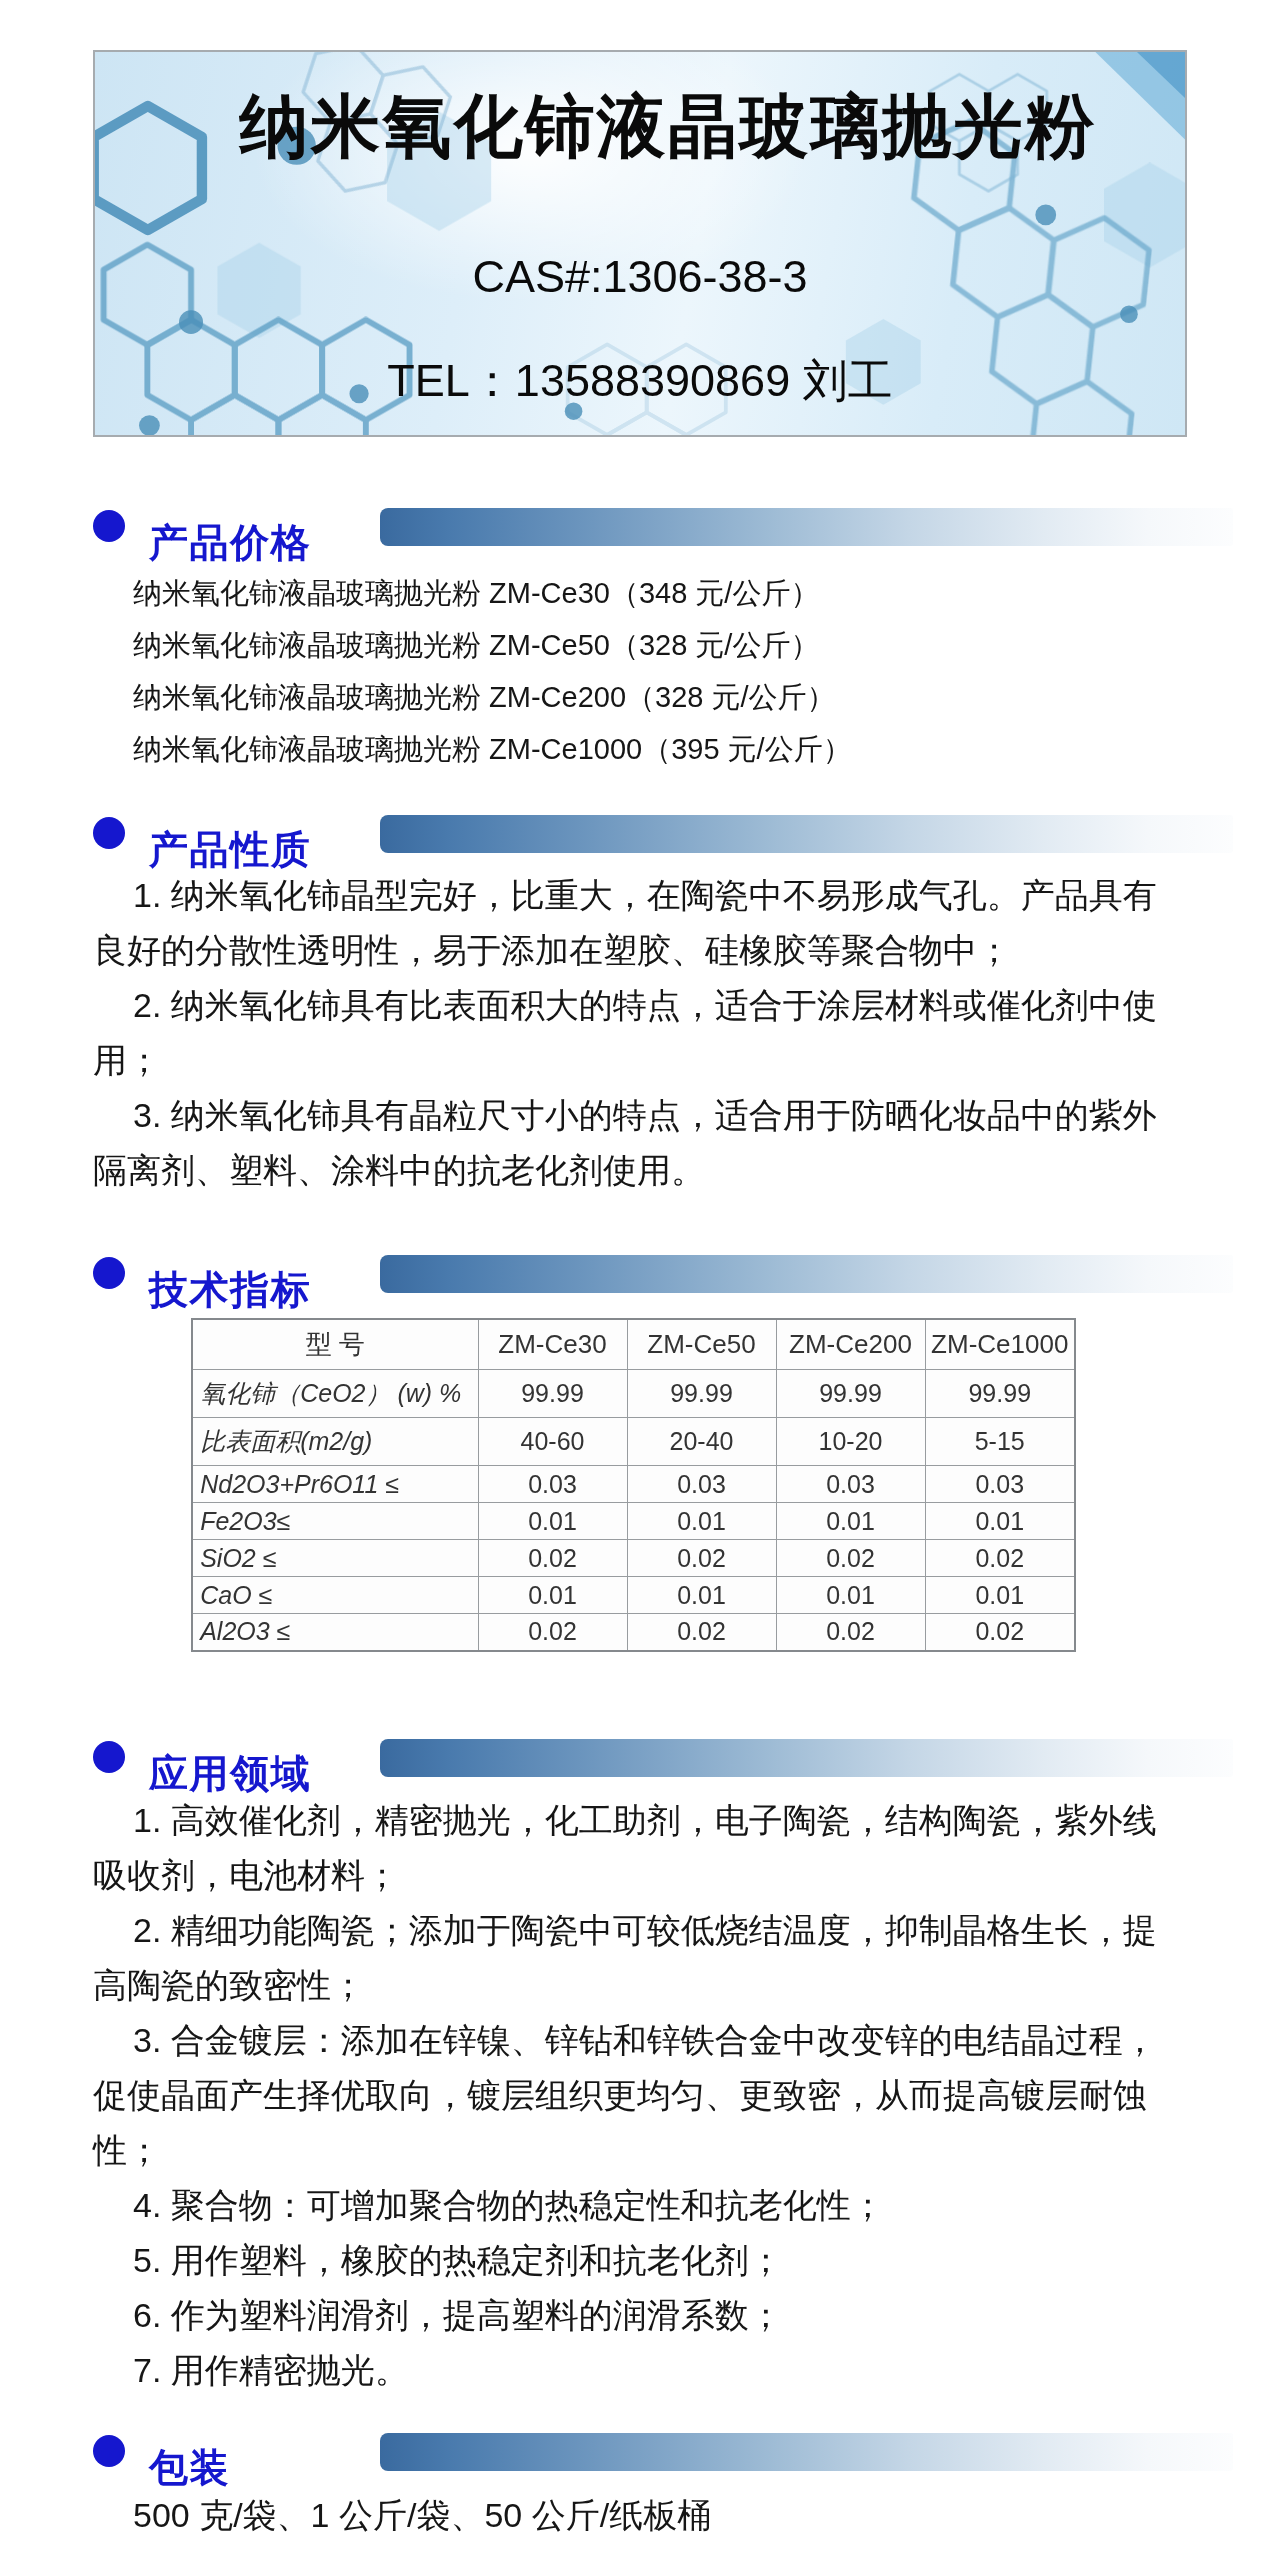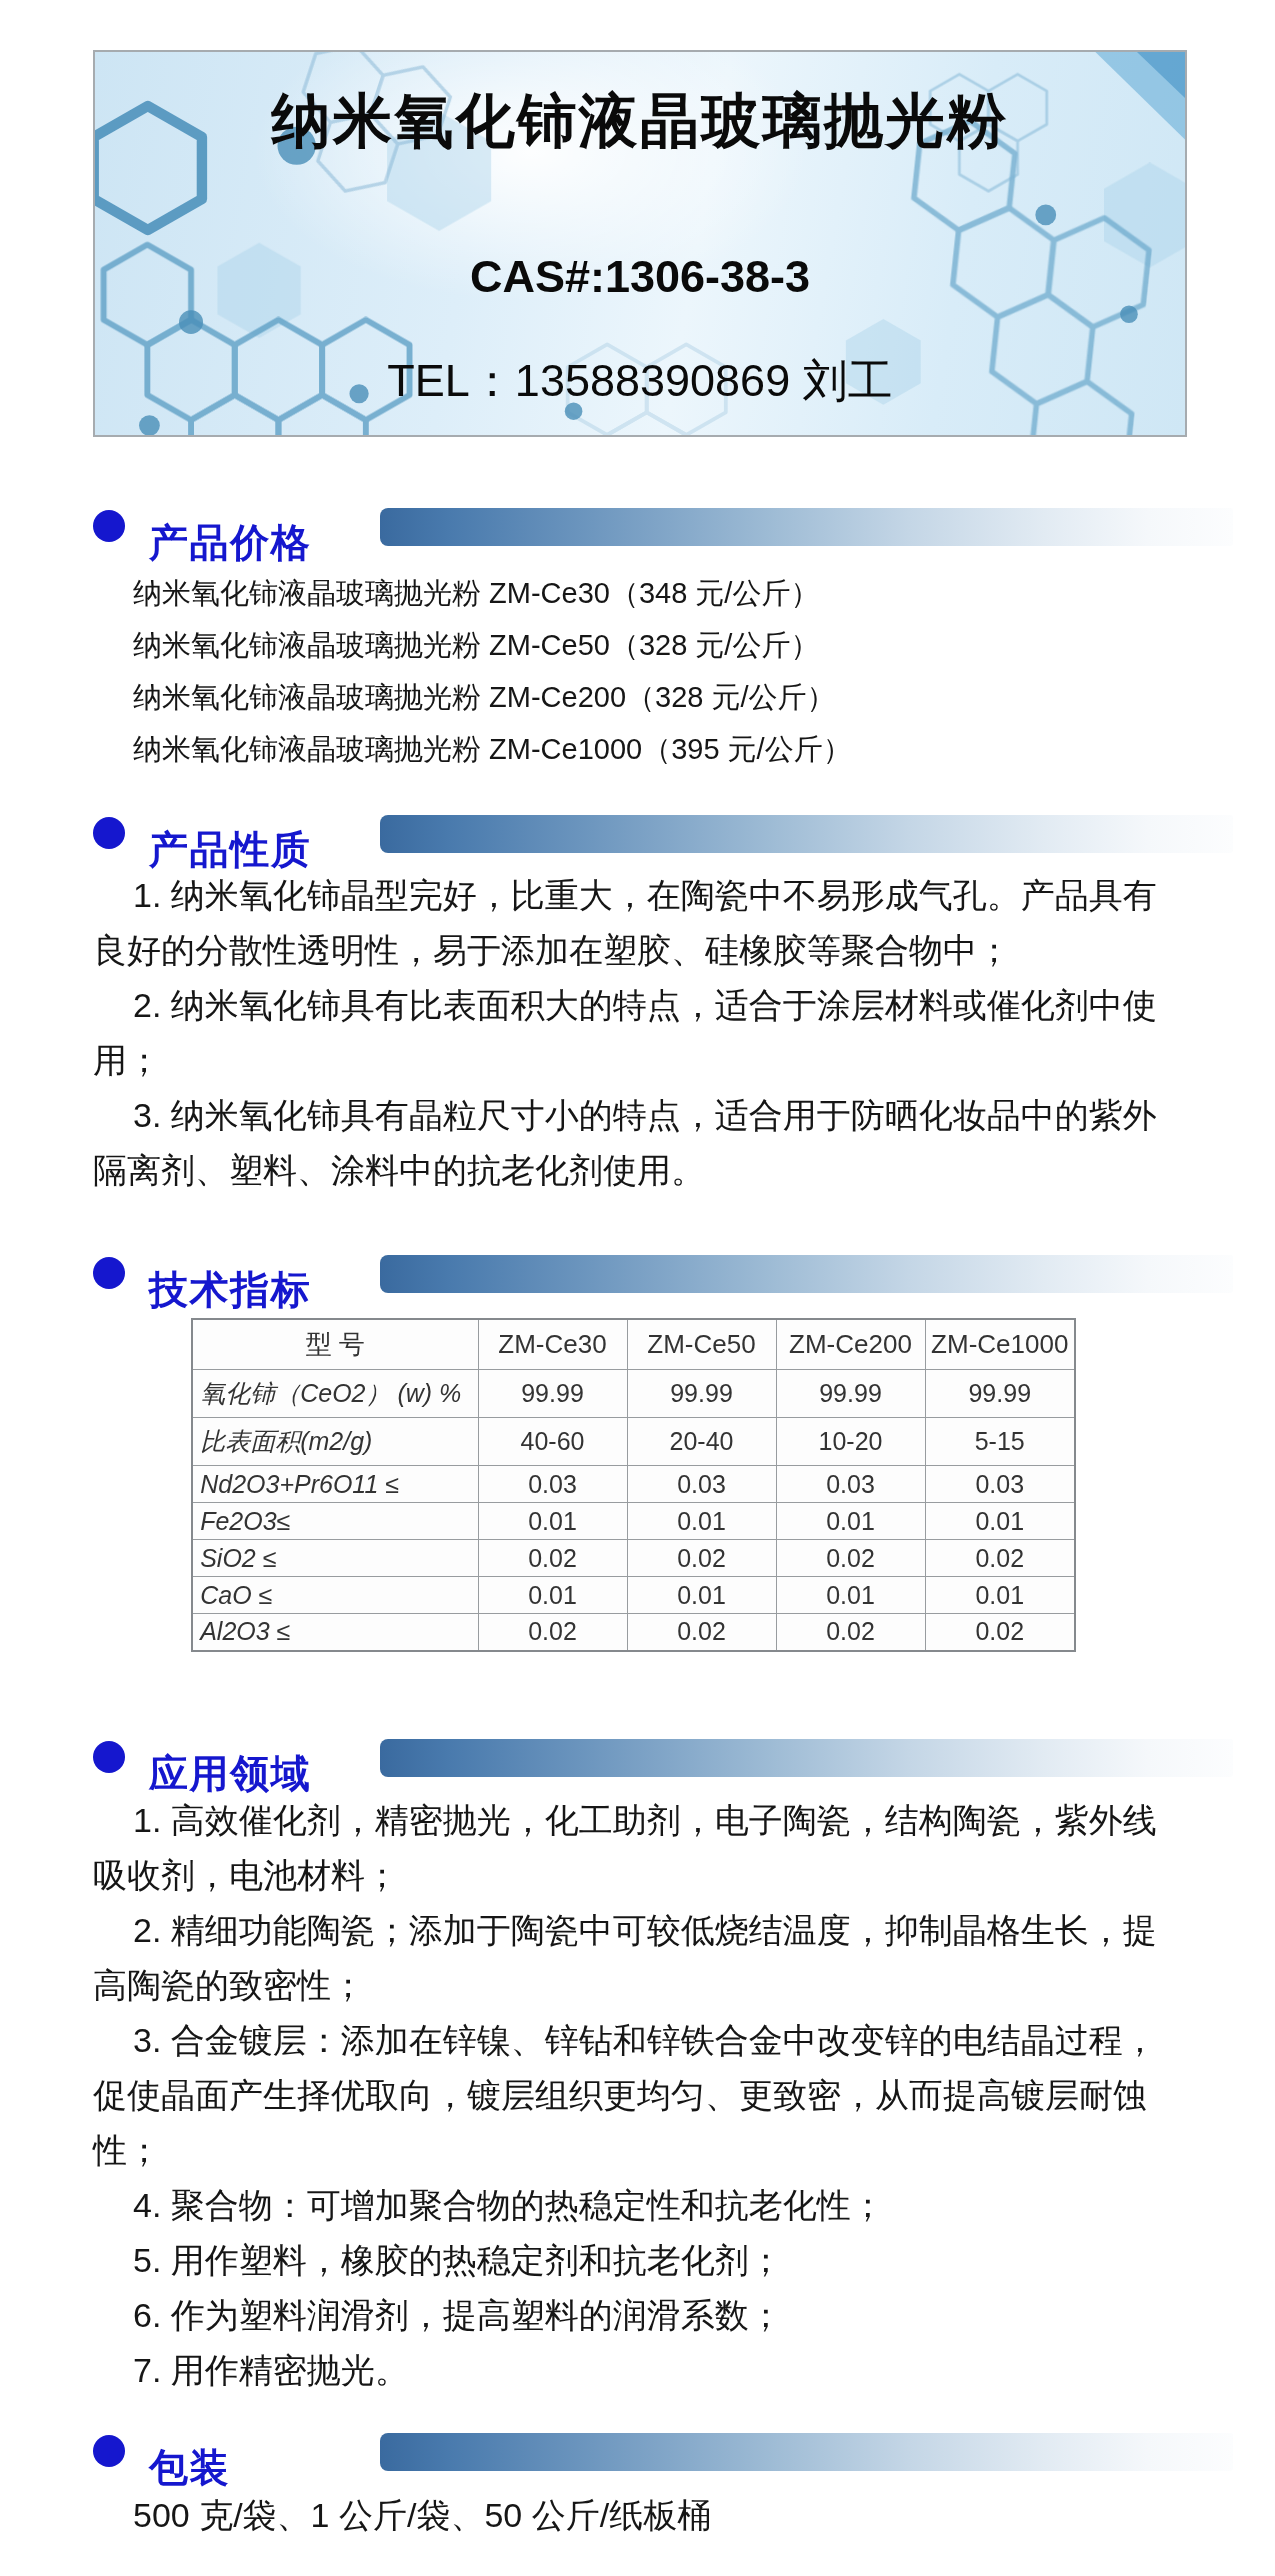--- a/index.html
+++ b/index.html
@@ -8,22 +8,22 @@
         font-family:"Liberation Sans",sans-serif;color:#161616;}
 
   
   .banner{position:absolute;left:93px;top:50px;width:1094px;height:387px;box-sizing:border-box;
           border:2.4px solid #a6abaf;
           background:
             radial-gradient(ellipse 386px 209px at 40% 26%, rgba(255,255,255,.95), rgba(255,255,255,0) 72%),
             linear-gradient(100deg,#cde5f4 0%,#ddeef9 35%,#ecf6fc 55%,#d8ecf8 78%,#cfe7f5 100%);}
   .banner svg{position:absolute;left:0;top:0;width:100%;height:100%;}
   .banner-text{position:absolute;left:0;width:100%;text-align:center;color:#0a0a0a;margin:0;}
-  .banner-title{top:34px;font-size:59px;font-weight:700;letter-spacing:2.4px;line-height:1.2;}
-  .banner-cas{top:199px;font-size:45px;font-weight:700;}
+  .banner-title{top:34px;font-size:69px;font-weight:700;letter-spacing:2.4px;line-height:1.2;margin-left:28px;}
+  .banner-cas{top:199px;font-size:45px;font-weight:400;}
   .banner-tel{top:299px;font-size:45px;font-weight:500;}
 
   
   .sec-head{position:absolute;left:0;width:1275px;height:53px;}
   .bullet{position:absolute;left:93px;top:10.4px;width:32px;height:32px;border-radius:50%;background:var(--blue);}
   .sec-title{position:absolute;left:133px;top:0;margin:16px;font-family:"Liberation Serif",serif;
              font-size:39px;line-height:53px;font-weight:700;color:var(--blue);letter-spacing:1.6px;}
   .sec-bar{position:absolute;left:380px;right:42px;top:8px;height:38px;border-radius:8px 2.4px 2.4px 8px;
            background:linear-gradient(90deg,#3a6a9f 0%,#497aad 8%,#6e97bf 25%,#9cbad4 45%,
                                       #c4d6e6 62%,#e2ebf3 78%,#f5f8fb 90%,#fcfdfe 100%);}

